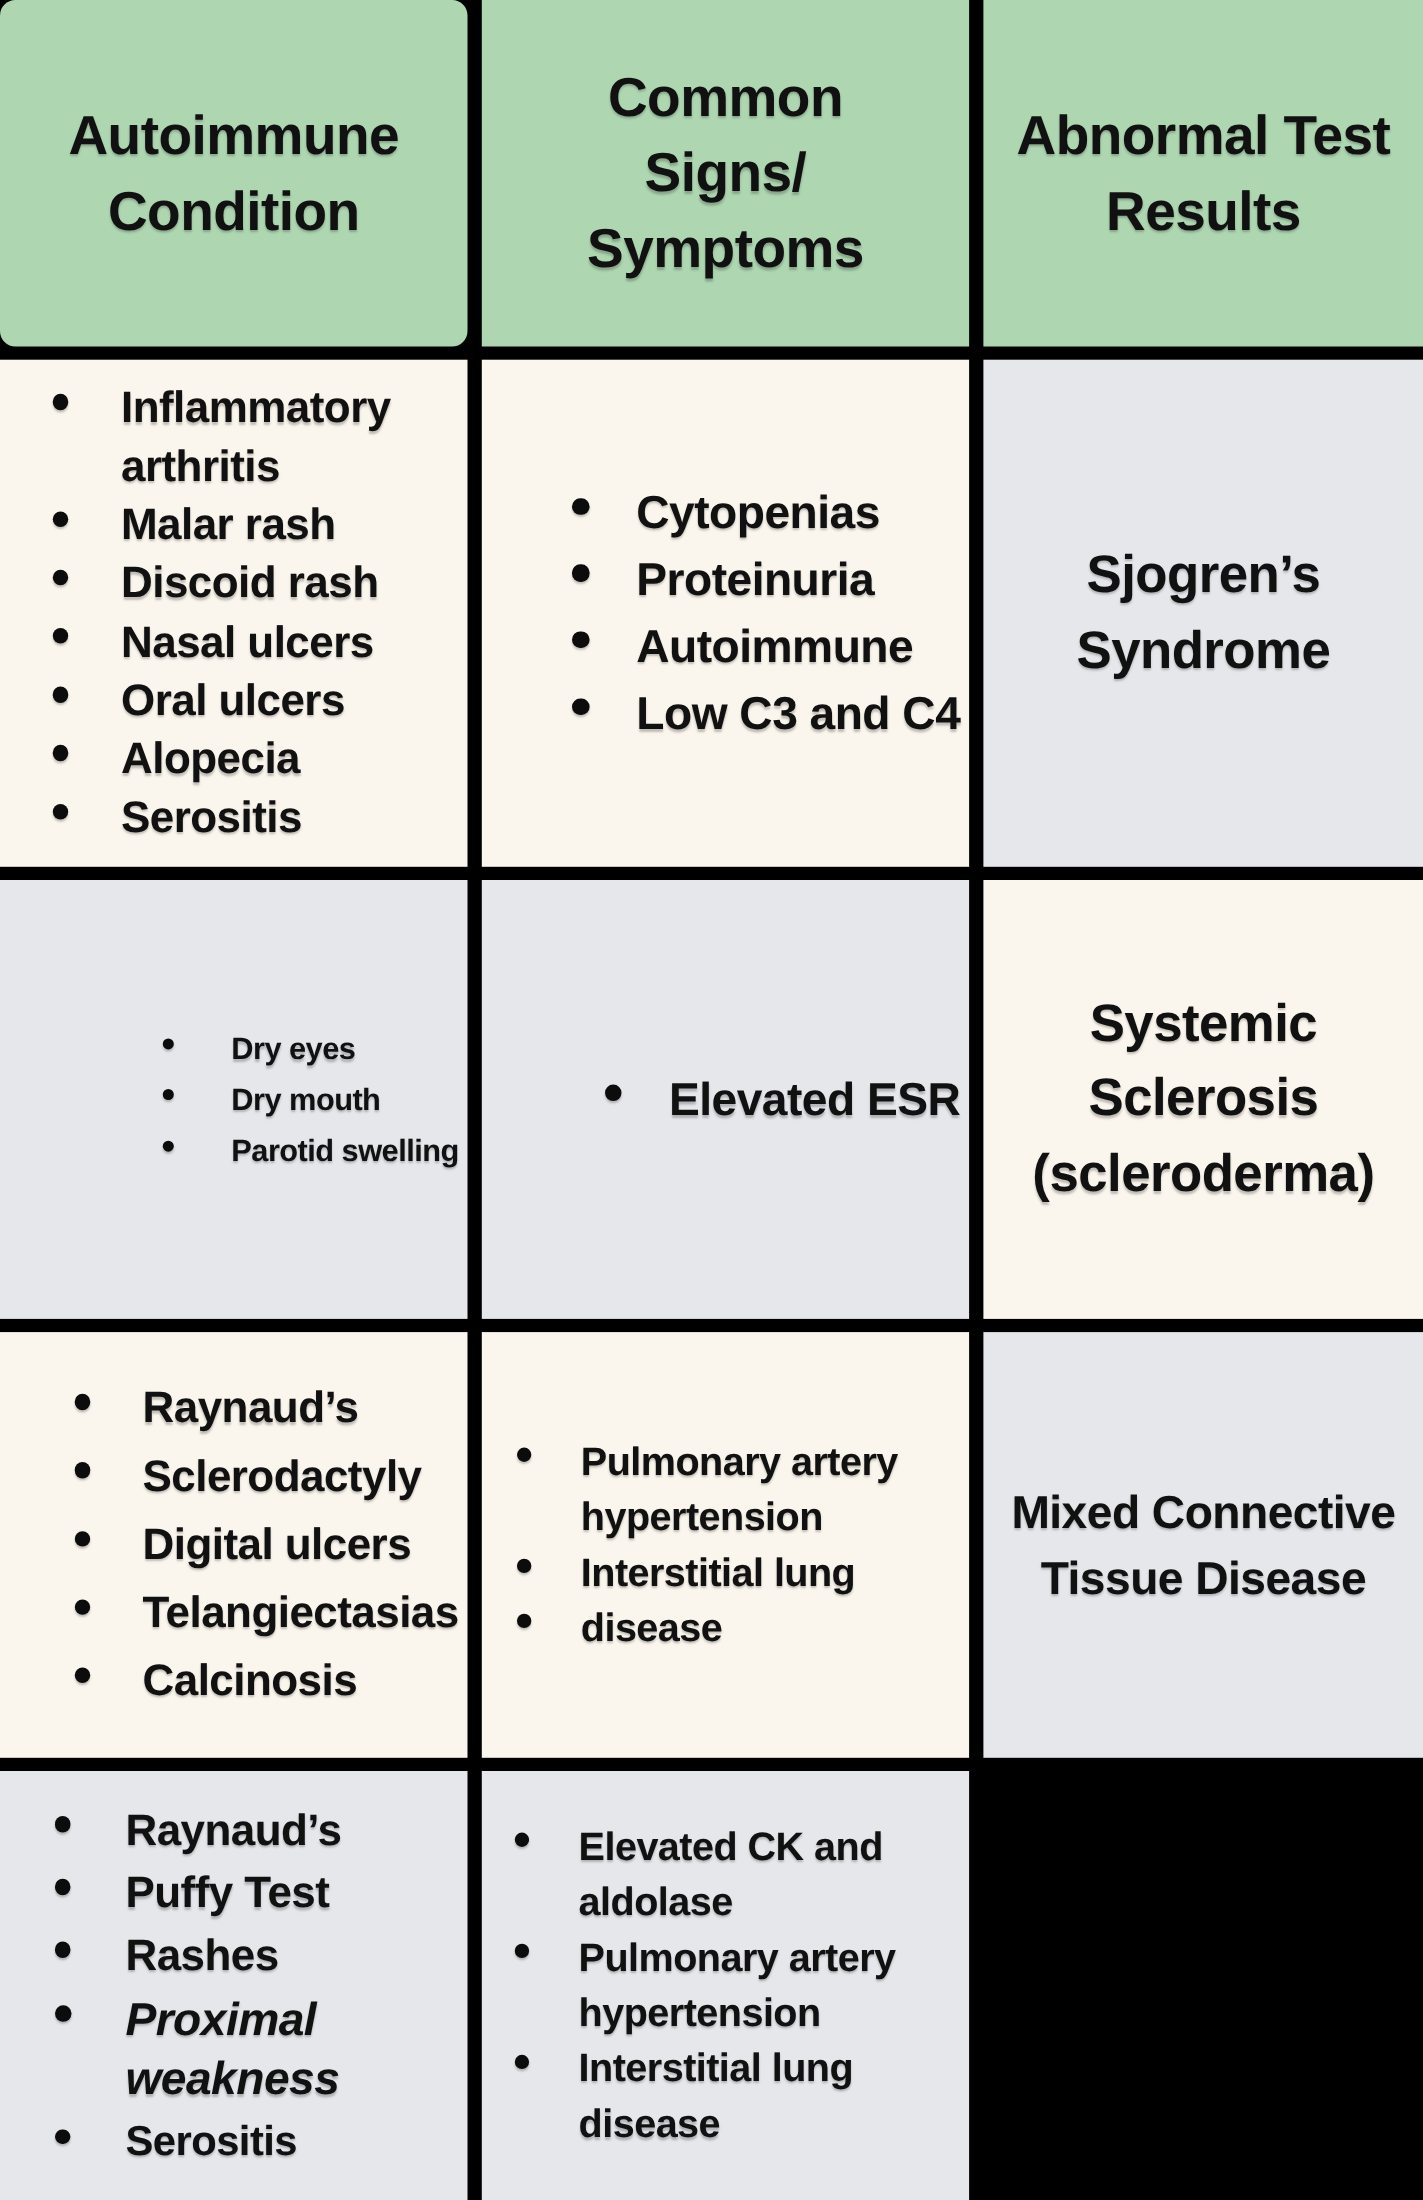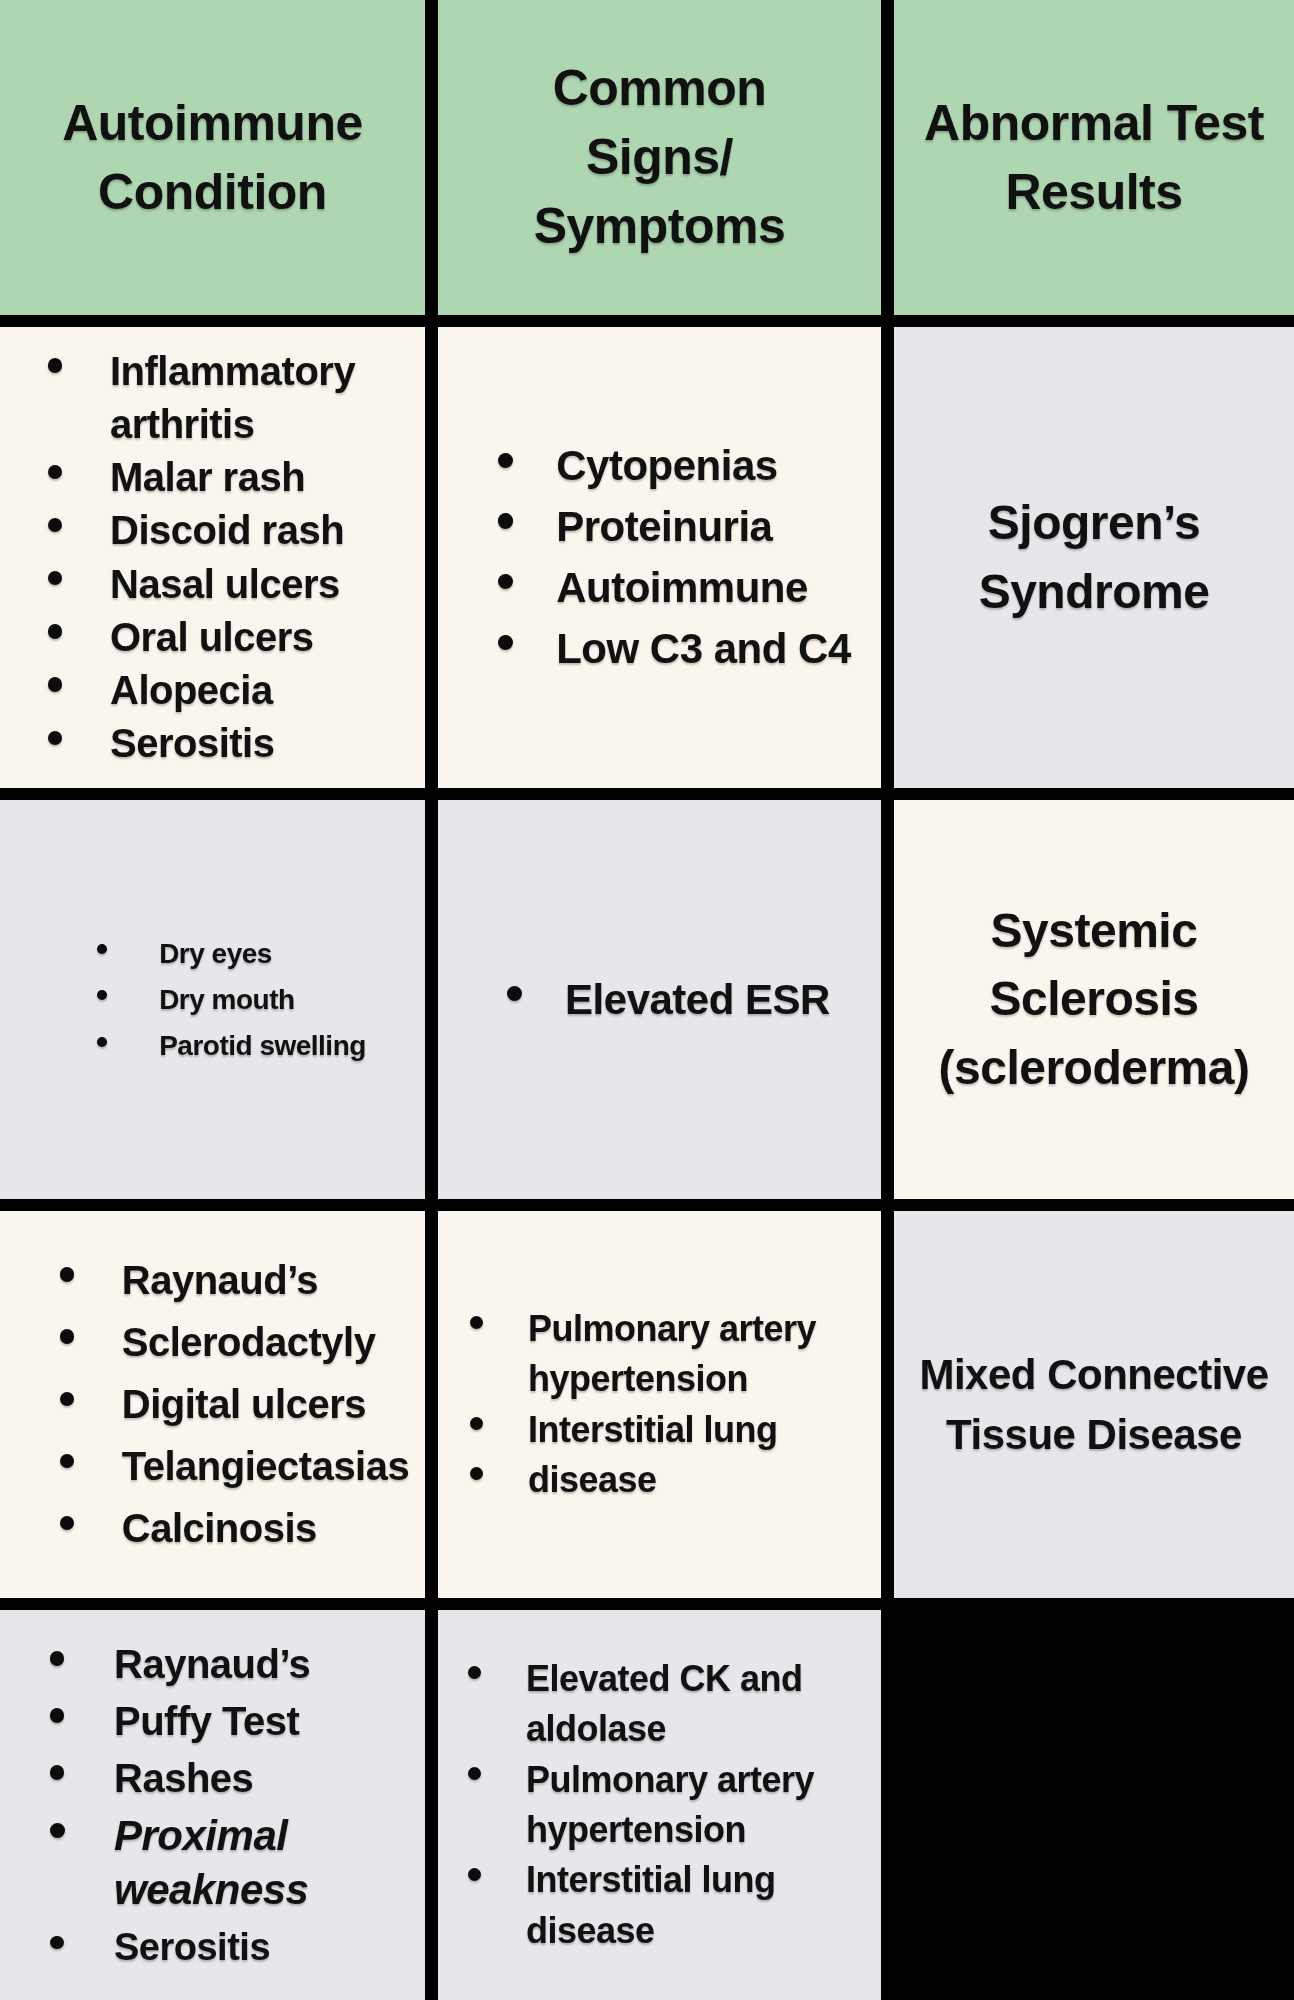--- a/index.html
+++ b/index.html
@@ -37,35 +37,35 @@
   .cream{background:var(--cream-bg);}
   .gray{background:var(--gray-bg);}
 
   .hdr-text{
     font-size:50px;
     line-height:1.38;
     text-align:center;
     letter-spacing:-0.5px;
     text-shadow:0 2px 2px rgba(40,40,40,0.28);
   }
-  .hdr.c1{padding:0 10px;}
+  .hdr.c1{padding:0 10px;border-radius:14px;}
   .hdr.c2{padding:0 42px;}
   .hdr.c3{padding:0 20px;}
 
   .name{
     font-size:48px;
     line-height:1.42;
     text-align:center;
     letter-spacing:-0.5px;
     padding:0 15px;
     text-shadow:0 2px 2px rgba(40,40,40,0.28);
   }
   .name.small{font-size:42px;}
 
-  .list-cell{justify-content:center;}
+  .list-cell{justify-content:flex-end;}
   ul{
     list-style:none;
     text-shadow:0 2px 2px rgba(40,40,40,0.28);
   }
   li{
     position:relative;
     letter-spacing:-0.5px;
   }
   li::before{
     content:"";

